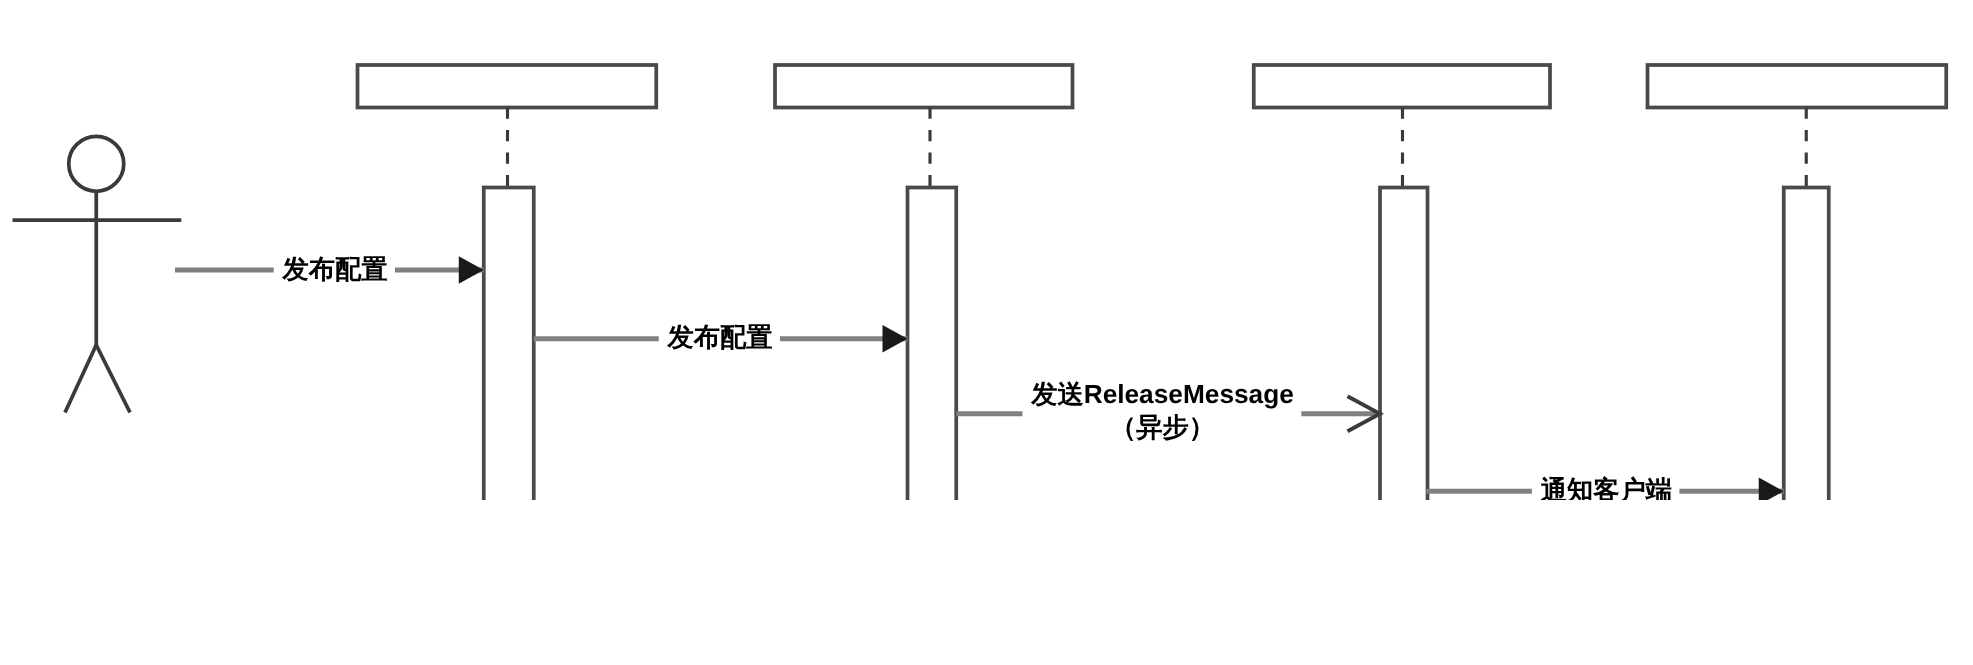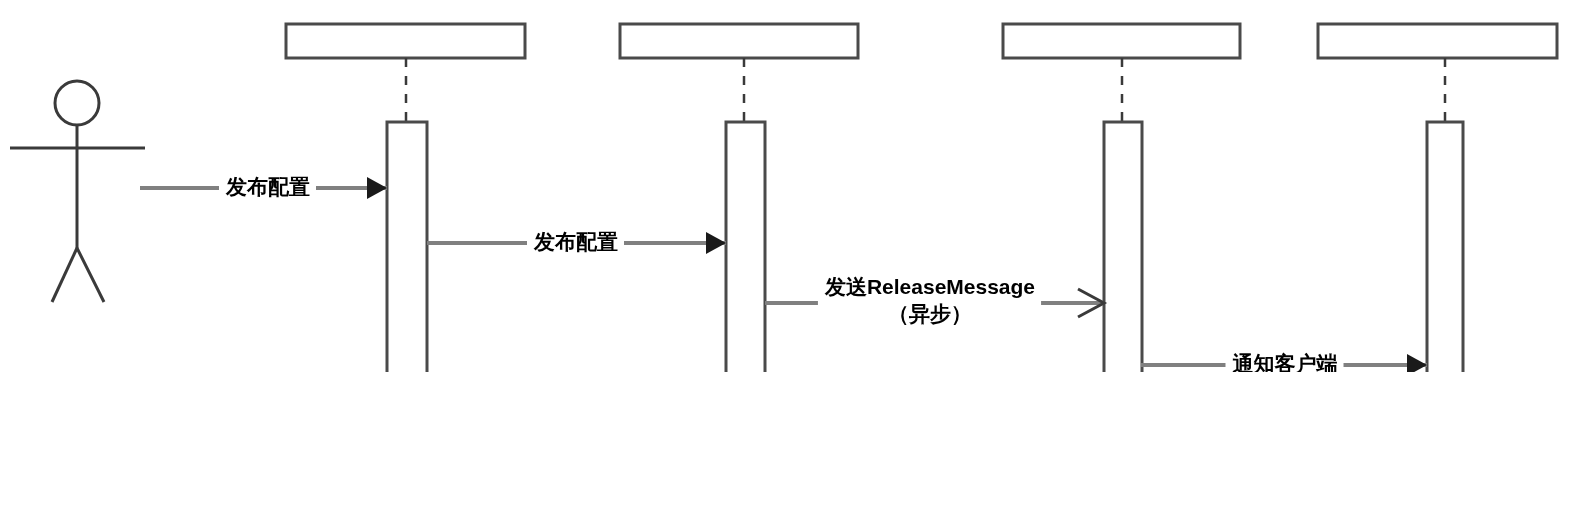--- a/index.html
+++ b/index.html
@@ -10,20 +10,21 @@
   }
   body {
     font-family: "Liberation Sans", "DejaVu Sans", sans-serif;
   }
   #diagram-root {
     position: relative;
     width: 1578px;
     height: 372px;
     background: #ffffff;
     overflow: hidden;
+    margin-top: 28px;
   }
   svg.diagram-canvas {
     position: absolute;
     left: 0;
     top: 0;
     width: 1578px;
     height: 532px;
     display: block;
   }
   .lifeline-box {

